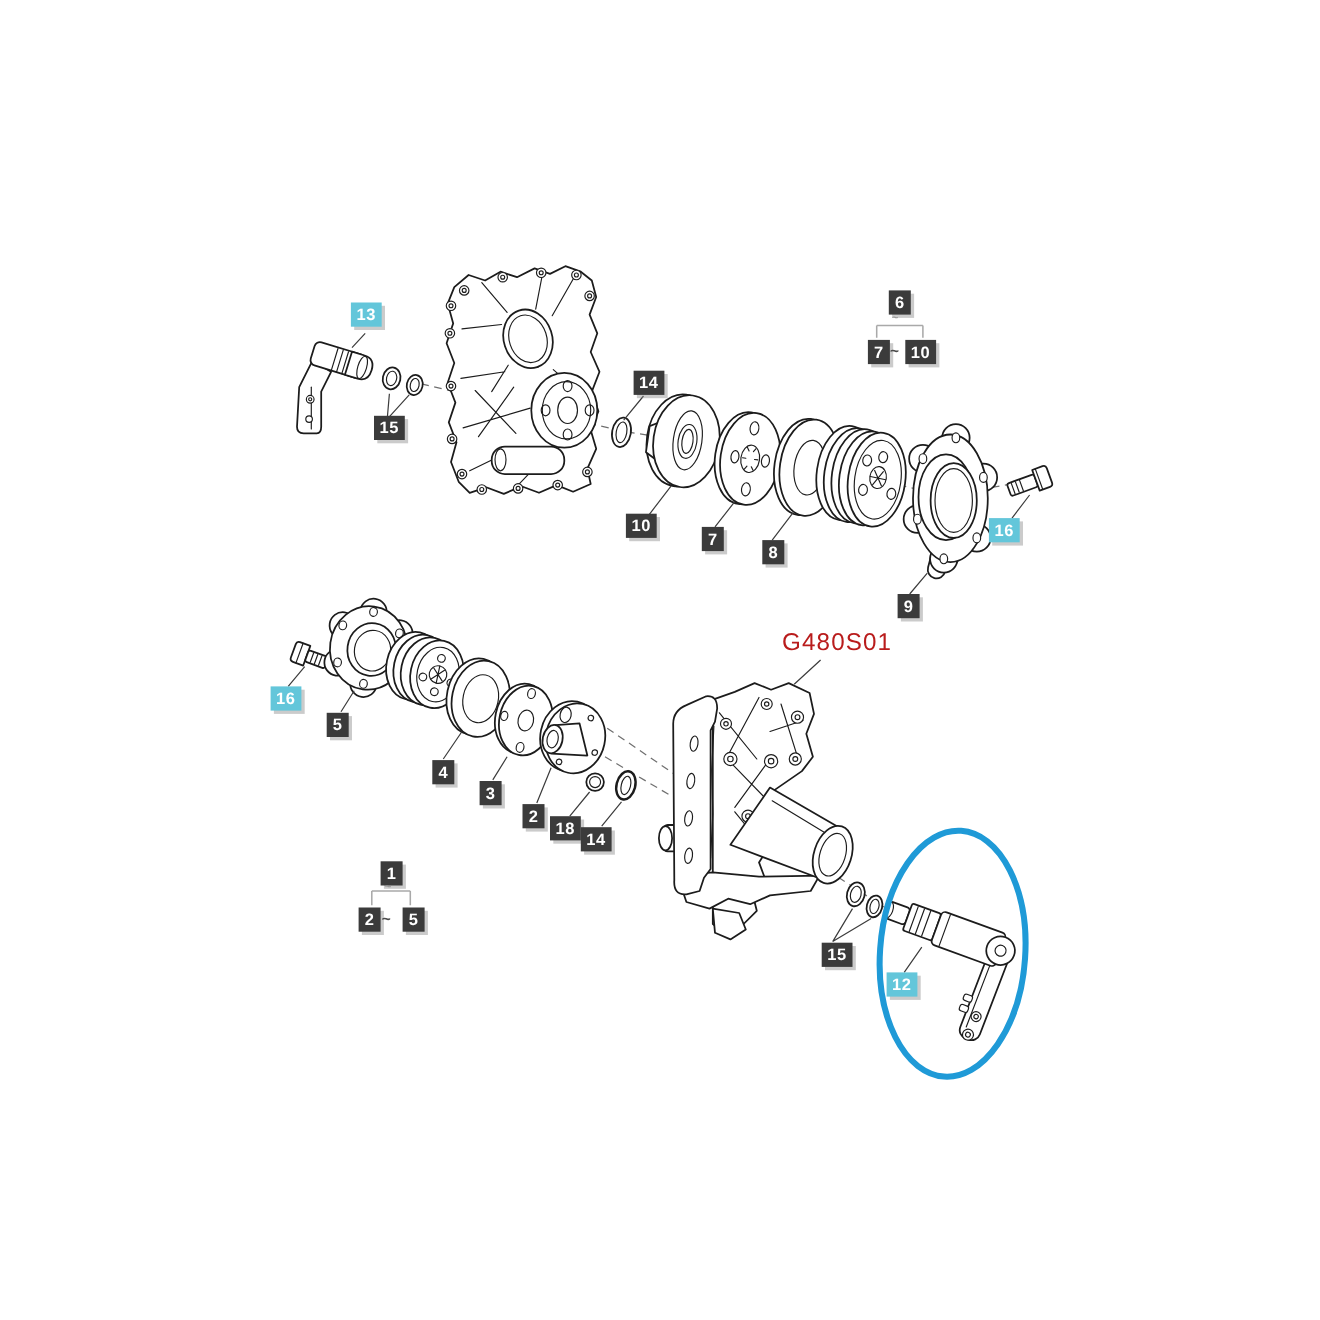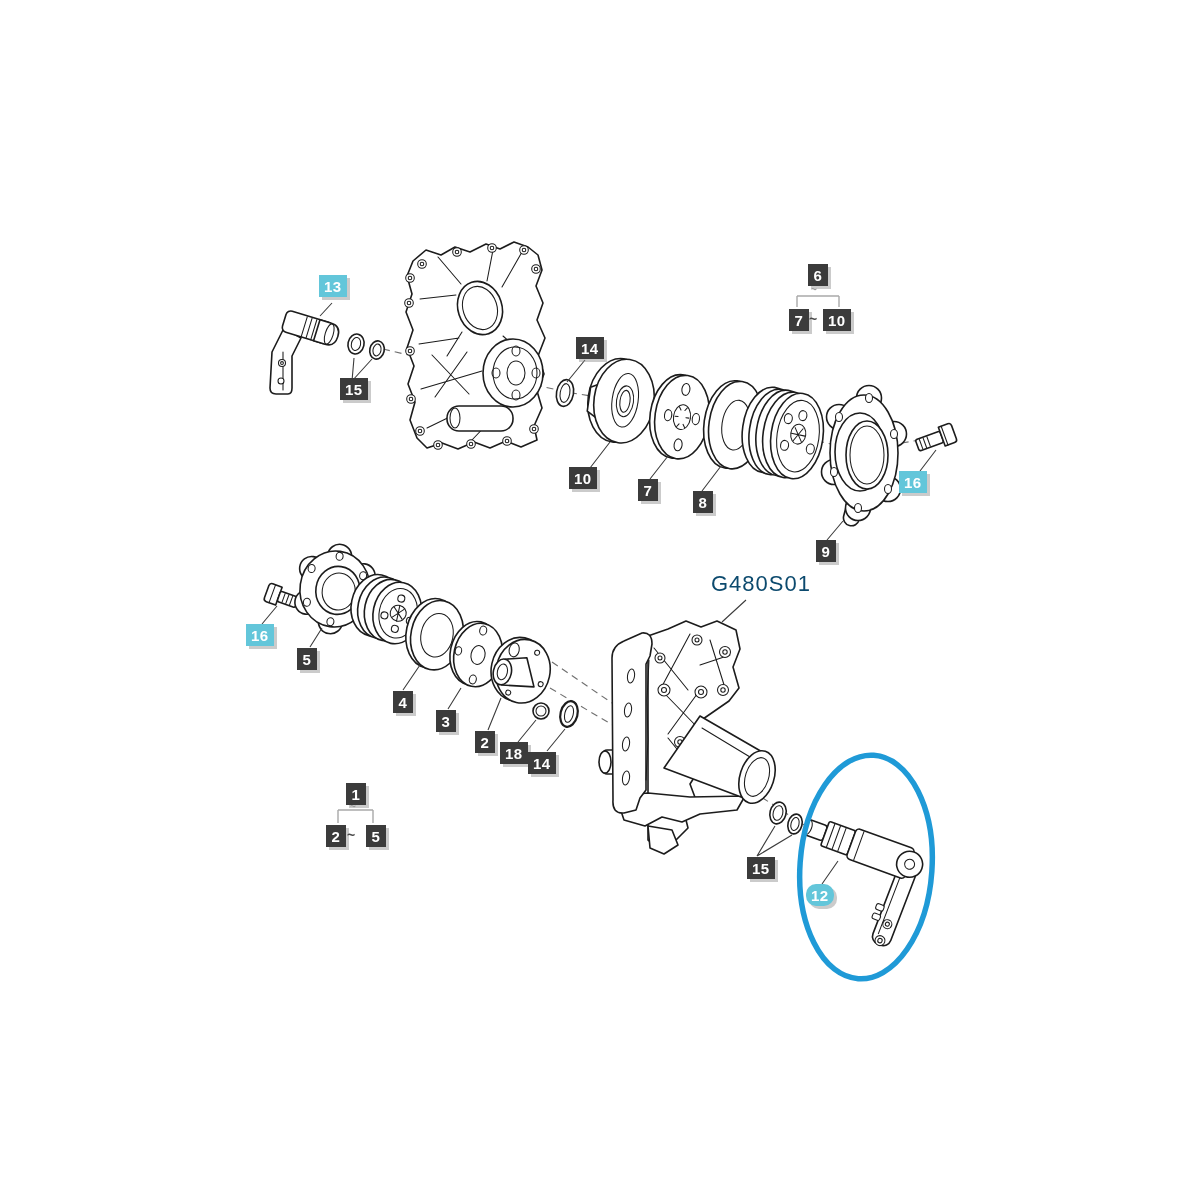--- a/index.html
+++ b/index.html
@@ -27,21 +27,21 @@
     letter-spacing:0.5px;
   }
   .dark { background:var(--label-dark, #3b3b3b); }
   .cyan { background:var(--label-cyan, #63c6da); }
   .tilde {
     position:absolute; font-weight:bold; font-size:14px; color:#4a4a4a;
   }
   .tick { position:absolute; font-weight:bold; font-size:10px; color:#9b9b9b; }
   .code {
     position:absolute; left:711px; top:571px;
-    font-size:22px; color:#0c4a6e; letter-spacing:1px;
+    font-size:22px; color:#b91c1c; letter-spacing:1px;
   }
 </style>
 </head>
 <body>
 
 <div class="stage">
 
 <svg class="art" width="1200" height="1200" viewBox="0 0 1200 1200">
 
   <g>
@@ -412,17 +412,17 @@
 <div class="plabel dark" style="left:500px; top:742px;">18</div>
 <div class="plabel dark" style="left:528px; top:752px;">14</div>
 
 <div class="plabel dark" style="left:346px; top:783px;">1</div>
 <div class="tick" style="left:350px; top:801px;">~</div>
 <div class="plabel dark" style="left:326px; top:825px;">2</div>
 <div class="tilde" style="left:347px; top:827px;">~</div>
 <div class="plabel dark" style="left:366px; top:825px;">5</div>
 
 <div class="plabel dark" style="left:747px; top:857px;">15</div>
-<div class="plabel cyan" style="left:806px; top:884px;border-radius:10px;">12</div>
+<div class="plabel cyan" style="left:806px; top:884px;">12</div>
 
 <div class="code">G480S01</div>
 
 </div>
 
 </body></html>

